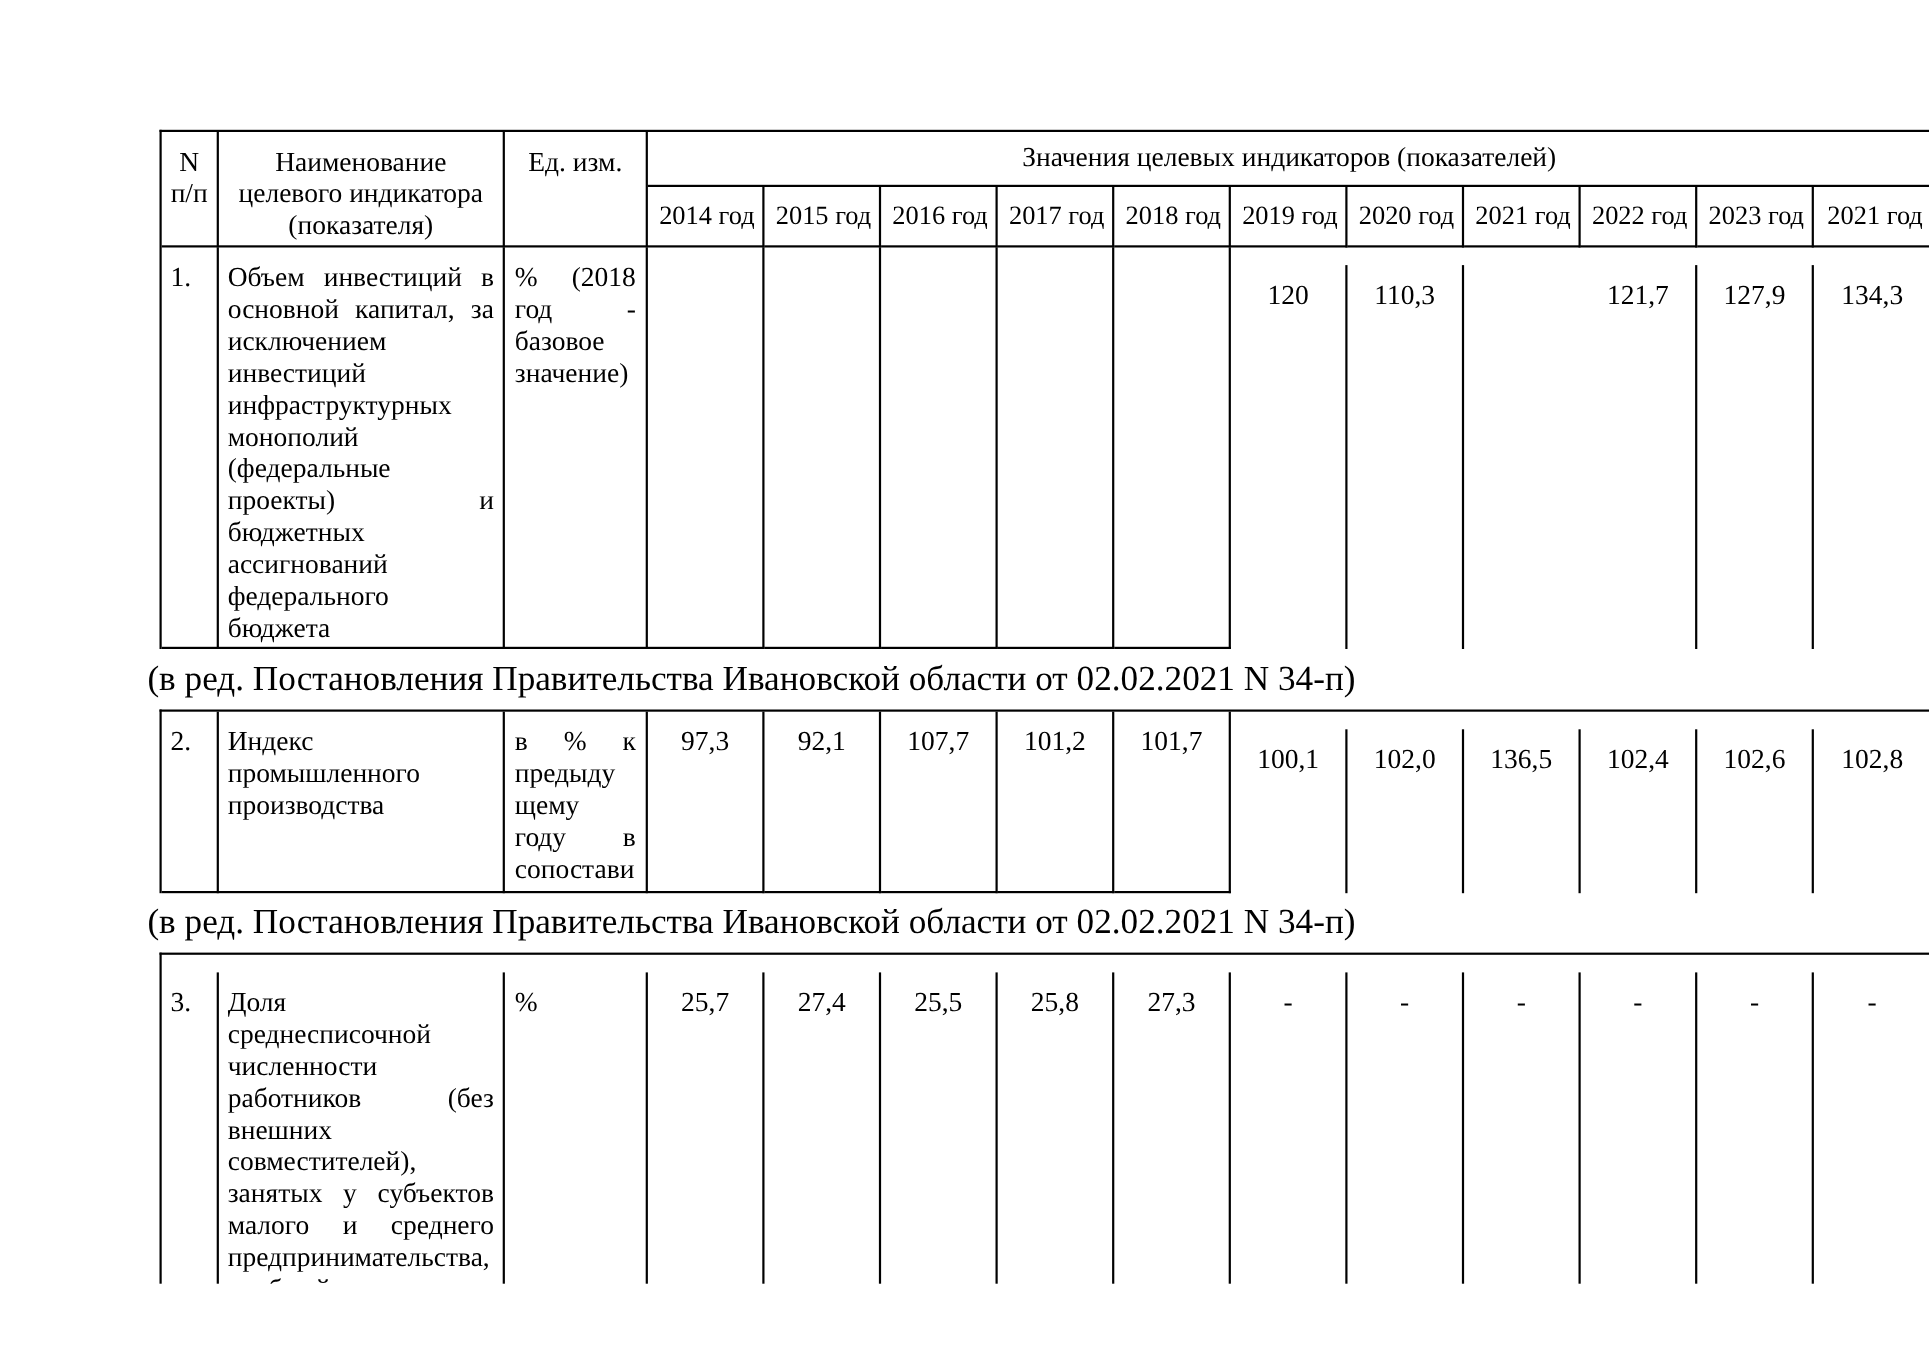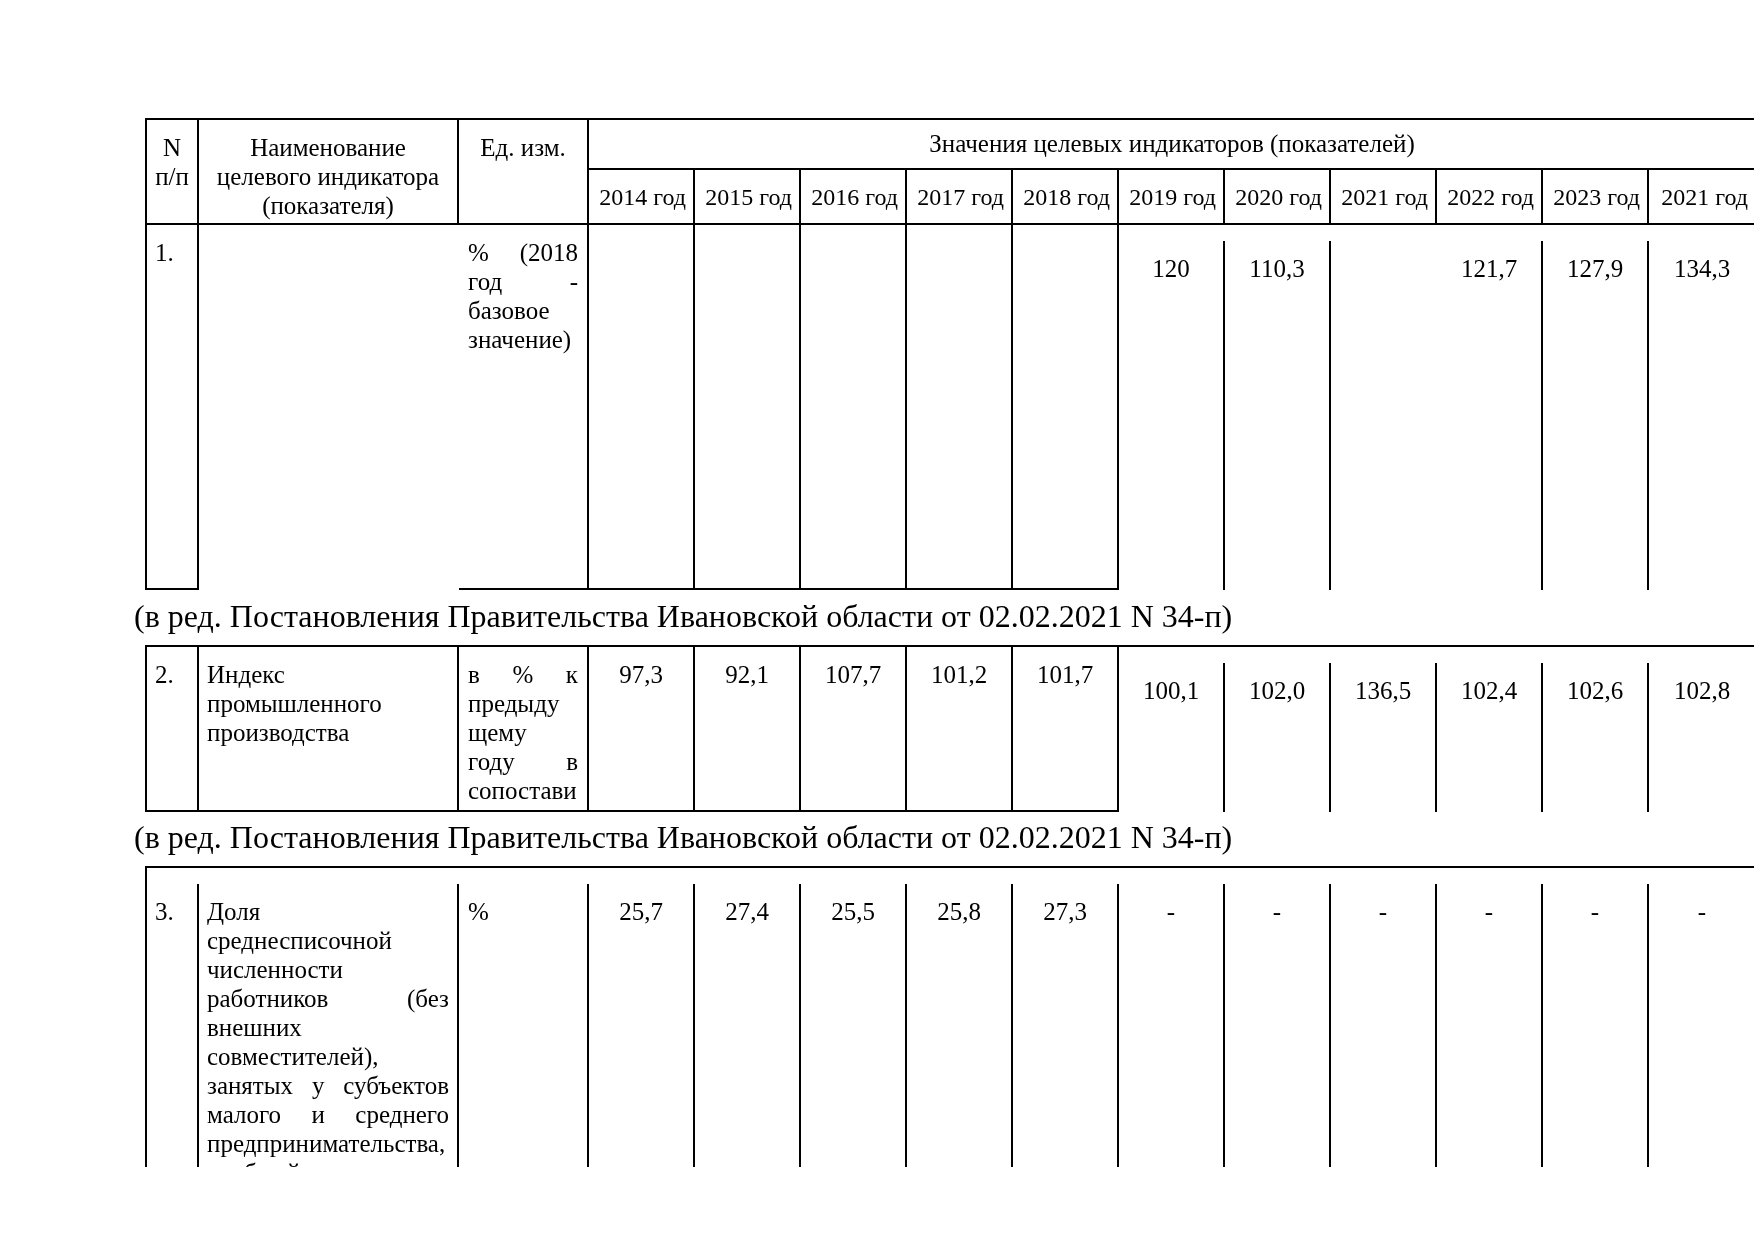--- a/index.html
+++ b/index.html
@@ -68,20 +68,21 @@
     <div class="cell yh" style="grid-area:2/7">2017 год</div>
     <div class="cell yh" style="grid-area:2/8">2018 год</div>
     <div class="cell yh" style="grid-area:2/9">2019 год</div>
     <div class="cell yh" style="grid-area:2/10">2020 год</div>
     <div class="cell yh" style="grid-area:2/11">2021 год</div>
     <div class="cell yh" style="grid-area:2/12">2022 год</div>
     <div class="cell yh" style="grid-area:2/13">2023 год</div>
     <div class="cell yh nb-r" style="grid-area:2/14">2021 год</div>
 
     <div class="cell num" style="grid-area:3/1">1.</div>
+    <div class="cell name" style="grid-area:3/2">Объем инвестиций в основной капитал, за исключением инвестиций инфраструктурных монополий (федеральные проекты) и бюджетных ассигнований федерального бюджета</div>
     <div class="cell unit" style="grid-area:3/3">% (2018 год - базовое значение)</div>
     <div class="cell val" style="grid-area:3/4"></div>
     <div class="cell val" style="grid-area:3/5"></div>
     <div class="cell val" style="grid-area:3/6"></div>
     <div class="cell val" style="grid-area:3/7"></div>
     <div class="cell val" style="grid-area:3/8"></div>
     <div class="cell val nb-b" style="grid-area:3/9">120</div>
     <div class="cell val nb-b" style="grid-area:3/10">110,3</div>
     <div class="cell val nb-b" style="grid-area:3/12">121,7</div>
     <div class="cell val nb-b" style="grid-area:3/13">127,9</div>

